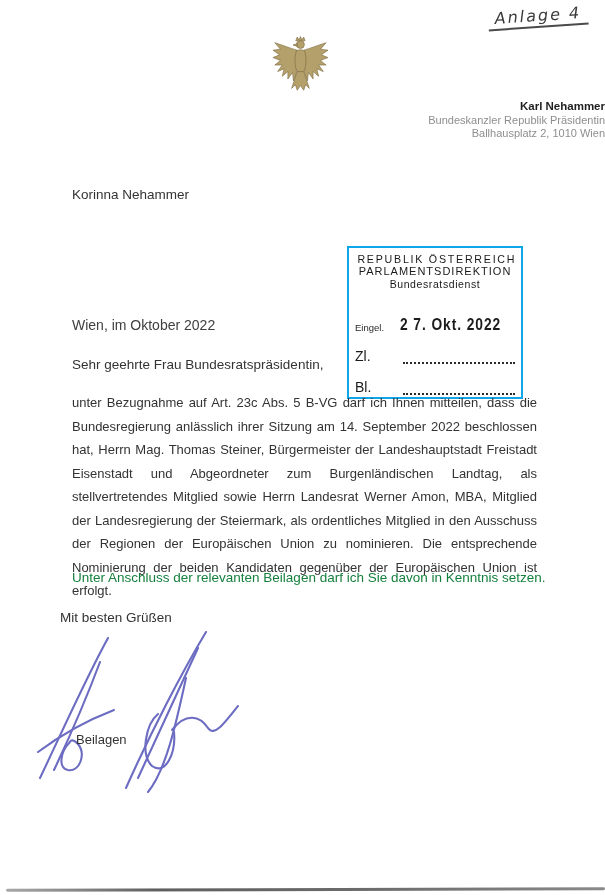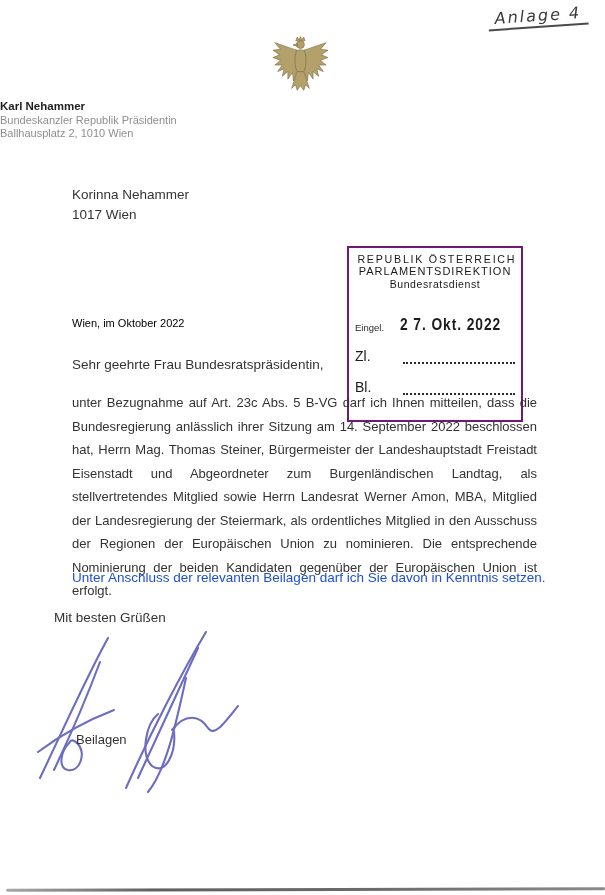--- a/index.html
+++ b/index.html
@@ -23,61 +23,61 @@
     border-bottom: 2px solid #4a4a4a;
     padding-bottom: 1px;
     text-align: center;
     letter-spacing: 2px;
   }
 
   
   .eagle { top: 36px; left: 272px; width: 56px; height: 60px; }
 
   
-  .sender { top: 100px; left: 0; width: 605px; text-align: left; line-height: 13.5px; }
+  .sender { top: 100px; left: 0; width: 605px; text-align: right; line-height: 13.5px; }
   .sender .name { font-weight: bold; font-size: 11.5px; color: #1f1f1f; }
   .sender .sub { font-size: 11px; color: #8e8e8e; }
 
   
   .recipient { top: 185px; left: 72px; font-size: 13.5px; line-height: 19.5px; color: #333; }
 
   
   .stamp {
     top: 246px; left: 347px; width: 160px;
-    border: 2px solid #701a75;
-    padding: 5px 6px 25px 6px;
+    border: 2px solid #0ea5e9;
+    padding: 5px 6px 2px 6px;
     color: #1a1a1a;
     background: transparent;
   }
   .stamp .t1 { font-size: 11px; letter-spacing: 1.8px; text-align: center; white-space: nowrap; transform: scaleX(0.97); }
   .stamp .t2 { font-size: 11px; letter-spacing: 1.0px; text-align: center; white-space: nowrap; }
   .stamp .t3 { font-size: 10.5px; letter-spacing: 0.6px; text-align: center; margin-top: 1px; }
   .stamp .daterow { display: flex; align-items: flex-end; margin-top: 9px; }
   .stamp .eingel { font-size: 9.5px; color: #2a2a2a; margin-top: 23px; }
   .stamp .date {
     margin-left: 16px;
     font-size: 15px; font-weight: bold;
     letter-spacing: 1px; white-space: nowrap;
     transform: scale(0.92, 1.08);
     transform-origin: left bottom;
     color: #1c1c1c;
   }
   .stamp .dotrow { display: flex; align-items: flex-end; margin-top: 15px; font-size: 14px; gap: 29px; }
   .stamp .dots { flex: 1; margin-left: 3px; border-bottom: 2px dotted #2a2a2a; height: 9px; }
 
   
-  .dateline { top: 317px; left: 72px; font-size: 11px; color: #000000; }
+  .dateline { top: 317px; left: 72px; font-size: 14px; color: #404040; }
   .salutation { top: 357px; left: 72px; font-size: 13.5px; color: #333; }
   .bodytext {
     top: 391px; left: 72px; width: 465px;
     font-size: 13px; line-height: 23.5px;
     text-align: justify; color: #333;
   }
-  .closing1 { top: 570px; left: 72px; font-size: 13.5px; color: #1d4ed8; }
-  .closing2 { top: 610px; left: 54px; font-size: 13.5px; color: #333; }
+  .closing1 { top: 570px; left: 72px; font-size: 13.5px; color: #15803d; }
+  .closing2 { top: 610px; left: 60px; font-size: 13.5px; color: #333; }
 
   
   .signature { top: 620px; left: 34px; width: 222px; height: 174px; }
   .enclosures { top: 732px; left: 76px; font-size: 13px; color: #333; z-index: 2; }
 
   
   .scan-edge {
     left: 6px; right: 0; bottom: 4px; height: 3px;
     background: linear-gradient(to right, #a8a8a8, #5f5f5f 25%, #6b6b6b 60%, #8a8a8a);
     transform: rotate(-0.15deg);
@@ -102,21 +102,20 @@
 </svg>
 
 <div class="abs sender">
   <div class="name">Karl Nehammer</div>
   <div class="sub">Bundeskanzler Republik Präsidentin</div>
   <div class="sub">Ballhausplatz 2, 1010 Wien</div>
 </div>
 
 <div class="abs recipient">
   <div>Korinna Nehammer</div>
-  <div>1017 Wien</div>
 </div>
 
 <div class="abs stamp">
   <div class="t1">REPUBLIK ÖSTERREICH</div>
   <div class="t2">PARLAMENTSDIREKTION</div>
   <div class="t3">Bundesratsdienst</div>
   <div class="daterow">
     <span class="eingel">Eingel.</span>
     <span class="date">2 7. Okt. 2022</span>
   </div>

